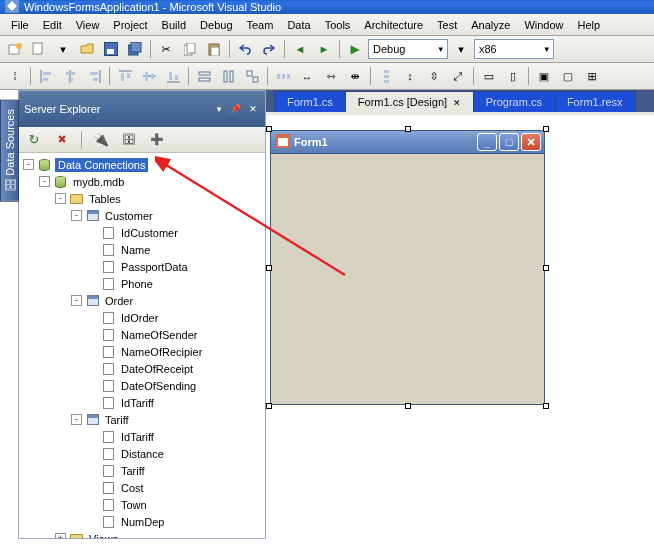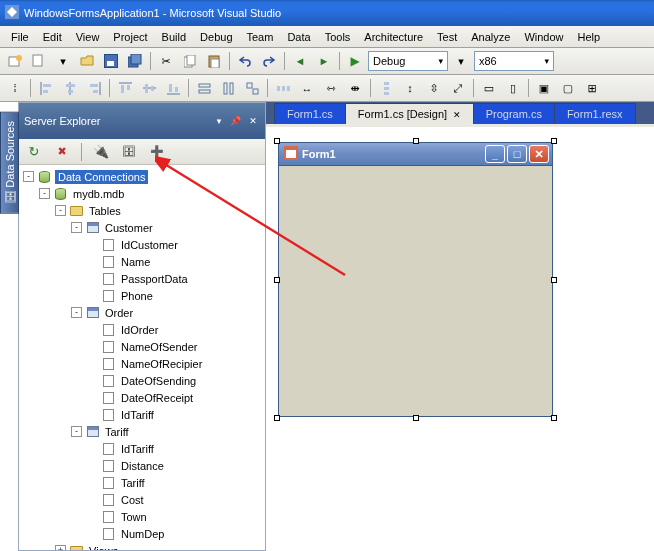--- a/index.html
+++ b/index.html
@@ -1,17 +1,17 @@
 <!DOCTYPE html>
 <html><head>
 <meta charset="utf-8">
 <style>
   * { box-sizing: border-box; margin: 0; padding: 0; font-family: Tahoma, sans-serif; font-size: 11px; }
   body { background: #fff; width: 654px; height: 551px; overflow: hidden; position: relative; }
-  .titlebar { background: linear-gradient(#1c5bb7, #2a70e0 8%, #2a70e0 40%, #1c5bb7); color: #fff; height: 26px; display: flex; align-items: center; padding: 0 5px; }
+  .titlebar { background: linear-gradient(#1c5bb7, #2a70e0 8%, #2a70e0 40%, #1c5bb7); color: #fff; height: 14px; display: flex; align-items: center; padding: 0 5px; }
   .titlebar .icon { margin-right: 5px; }
   .menubar { background: linear-gradient(#f4f4f1, #e6e5de); height: 22px; display: flex; align-items: center; padding: 0 4px; border-bottom: 1px solid #a0a0a0; }
   .menubar span { padding: 3px 7px; cursor: default; }
   .toolbar { background: linear-gradient(#f4f4f1, #e6e5de); height: 27px; display: flex; align-items: center; padding: 0 4px; border-bottom: 1px solid #a0a0a0; gap: 2px; }
   .tb-btn { width: 22px; height: 22px; display: inline-flex; align-items: center; justify-content: center; cursor: default; }
   .tb-sep { width: 1px; height: 18px; background: #a0a0a0; margin: 0 2px; }
   .tb-combo { height: 20px; border: 1px solid #7f9db9; background: #fff; padding: 0 4px; display: inline-flex; align-items: center; min-width: 80px; }
   .tb-combo::after { content: "▾"; margin-left: auto; font-size: 9px; }
   .main { display: flex; height: calc(100% - 102px); position: relative; }
   .vtab { position: absolute; left: 0; top: 10px; background: linear-gradient(90deg, #436190, #6b8bc2); color: #fff; writing-mode: vertical-rl; transform: rotate(180deg); padding: 8px 2px; font-size: 11px; border: 1px solid #2a4570; }
@@ -26,21 +26,21 @@
   .node .no-exp { width: 11px; margin-right: 3px; }
   .node .ico { width: 15px; height: 15px; margin-right: 3px; display: inline-flex; align-items: center; justify-content: center; }
   .node.selected .label-txt { background: #316ac5; color: #fff; padding: 1px 3px; }
   .label-txt { padding: 1px 2px; }
   .design-area { flex: 1; background: #435a89; position: relative; }
   .doc-tabs { height: 22px; display: flex; align-items: end; padding: 0 4px 0 8px; gap: 0; }
   .doc-tab { background: #1d4ed8; color: #cfd9e9; padding: 4px 12px 4px 12px; border: 1px solid #2a4570; border-bottom: none; font-size: 11px; margin-right: -1px; cursor: default; position: relative; }
   .doc-tab.active { background: #e9e9e2; color: #000; z-index: 2; margin-top: 44px; }
   .doc-tab .close { margin-left: 6px; font-size: 9px; }
   .design-surface { position: absolute; left: 0; top: 22px; right: 0; bottom: 0; background: #fff; border-top: 3px solid #e9e9e2; }
-  .form-win { position: absolute; left: 12px; top: 15px; width: 275px; height: 275px; }
+  .form-win { position: absolute; left: 4px; top: 15px; width: 275px; height: 275px; }
   .form-titlebar { background: linear-gradient(#8ca6d6, #6b8bc2 50%, #5b7db7); height: 24px; border: 1px solid #3a5a8a; display: flex; align-items: center; padding: 0 3px 0 5px; color: #fff; font-weight: bold; }
   .form-titlebar .icon { margin-right: 4px; }
   .form-titlebar .fspacer { flex: 1; }
   .form-btn { width: 20px; height: 18px; margin-left: 2px; border: 1px solid #fff; border-radius: 3px; display: inline-flex; align-items: center; justify-content: center; font-size: 11px; cursor: default; }
   .form-btn.min,.form-btn.max { background: linear-gradient(#7e9fd8,#5178b9); color: #fff; }
   .form-btn.close { background: linear-gradient(#e67a62,#c94d2f); color: #fff; font-weight: bold; }
   .form-body { background: #d6d3c3; border: 1px solid #3a5a8a; border-top: none; height: calc(100% - 24px); }
   .sel-handle { width: 6px; height: 6px; background: #fff; border: 1px solid #000; position: absolute; }
   .arrow-svg { position: absolute; pointer-events: none; z-index: 100; left: 155px; top: 155px; }
   .ico-folder{ background:#f0d47a; width:13px; height:10px; border:1px solid #b08e28; border-radius:1px; }
@@ -352,28 +352,28 @@
             <span class="ico">
               <span class="ico-col"></span>
             </span>
             <span class="label-txt">NameOfRecipier</span>
           </div>
           <div class="node" style="padding-left: 68px;">
             <span class="no-exp"></span>
             <span class="ico">
               <span class="ico-col"></span>
             </span>
+            <span class="label-txt">DateOfReceipt</span>
+          </div>
+          <div class="node" style="padding-left: 68px;">
+            <span class="no-exp"></span>
+            <span class="ico">
+              <span class="ico-col"></span>
+            </span>
             <span class="label-txt">DateOfSending</span>
-          </div>
-          <div class="node" style="padding-left: 68px;">
-            <span class="no-exp"></span>
-            <span class="ico">
-              <span class="ico-col"></span>
-            </span>
-            <span class="label-txt">DateOfReceipt</span>
           </div>
           <div class="node" style="padding-left: 68px;">
             <span class="no-exp"></span>
             <span class="ico">
               <span class="ico-col"></span>
             </span>
             <span class="label-txt">IdTariff</span>
           </div>
           <div class="node" style="padding-left: 52px;">
             <span class="exp">-</span>

